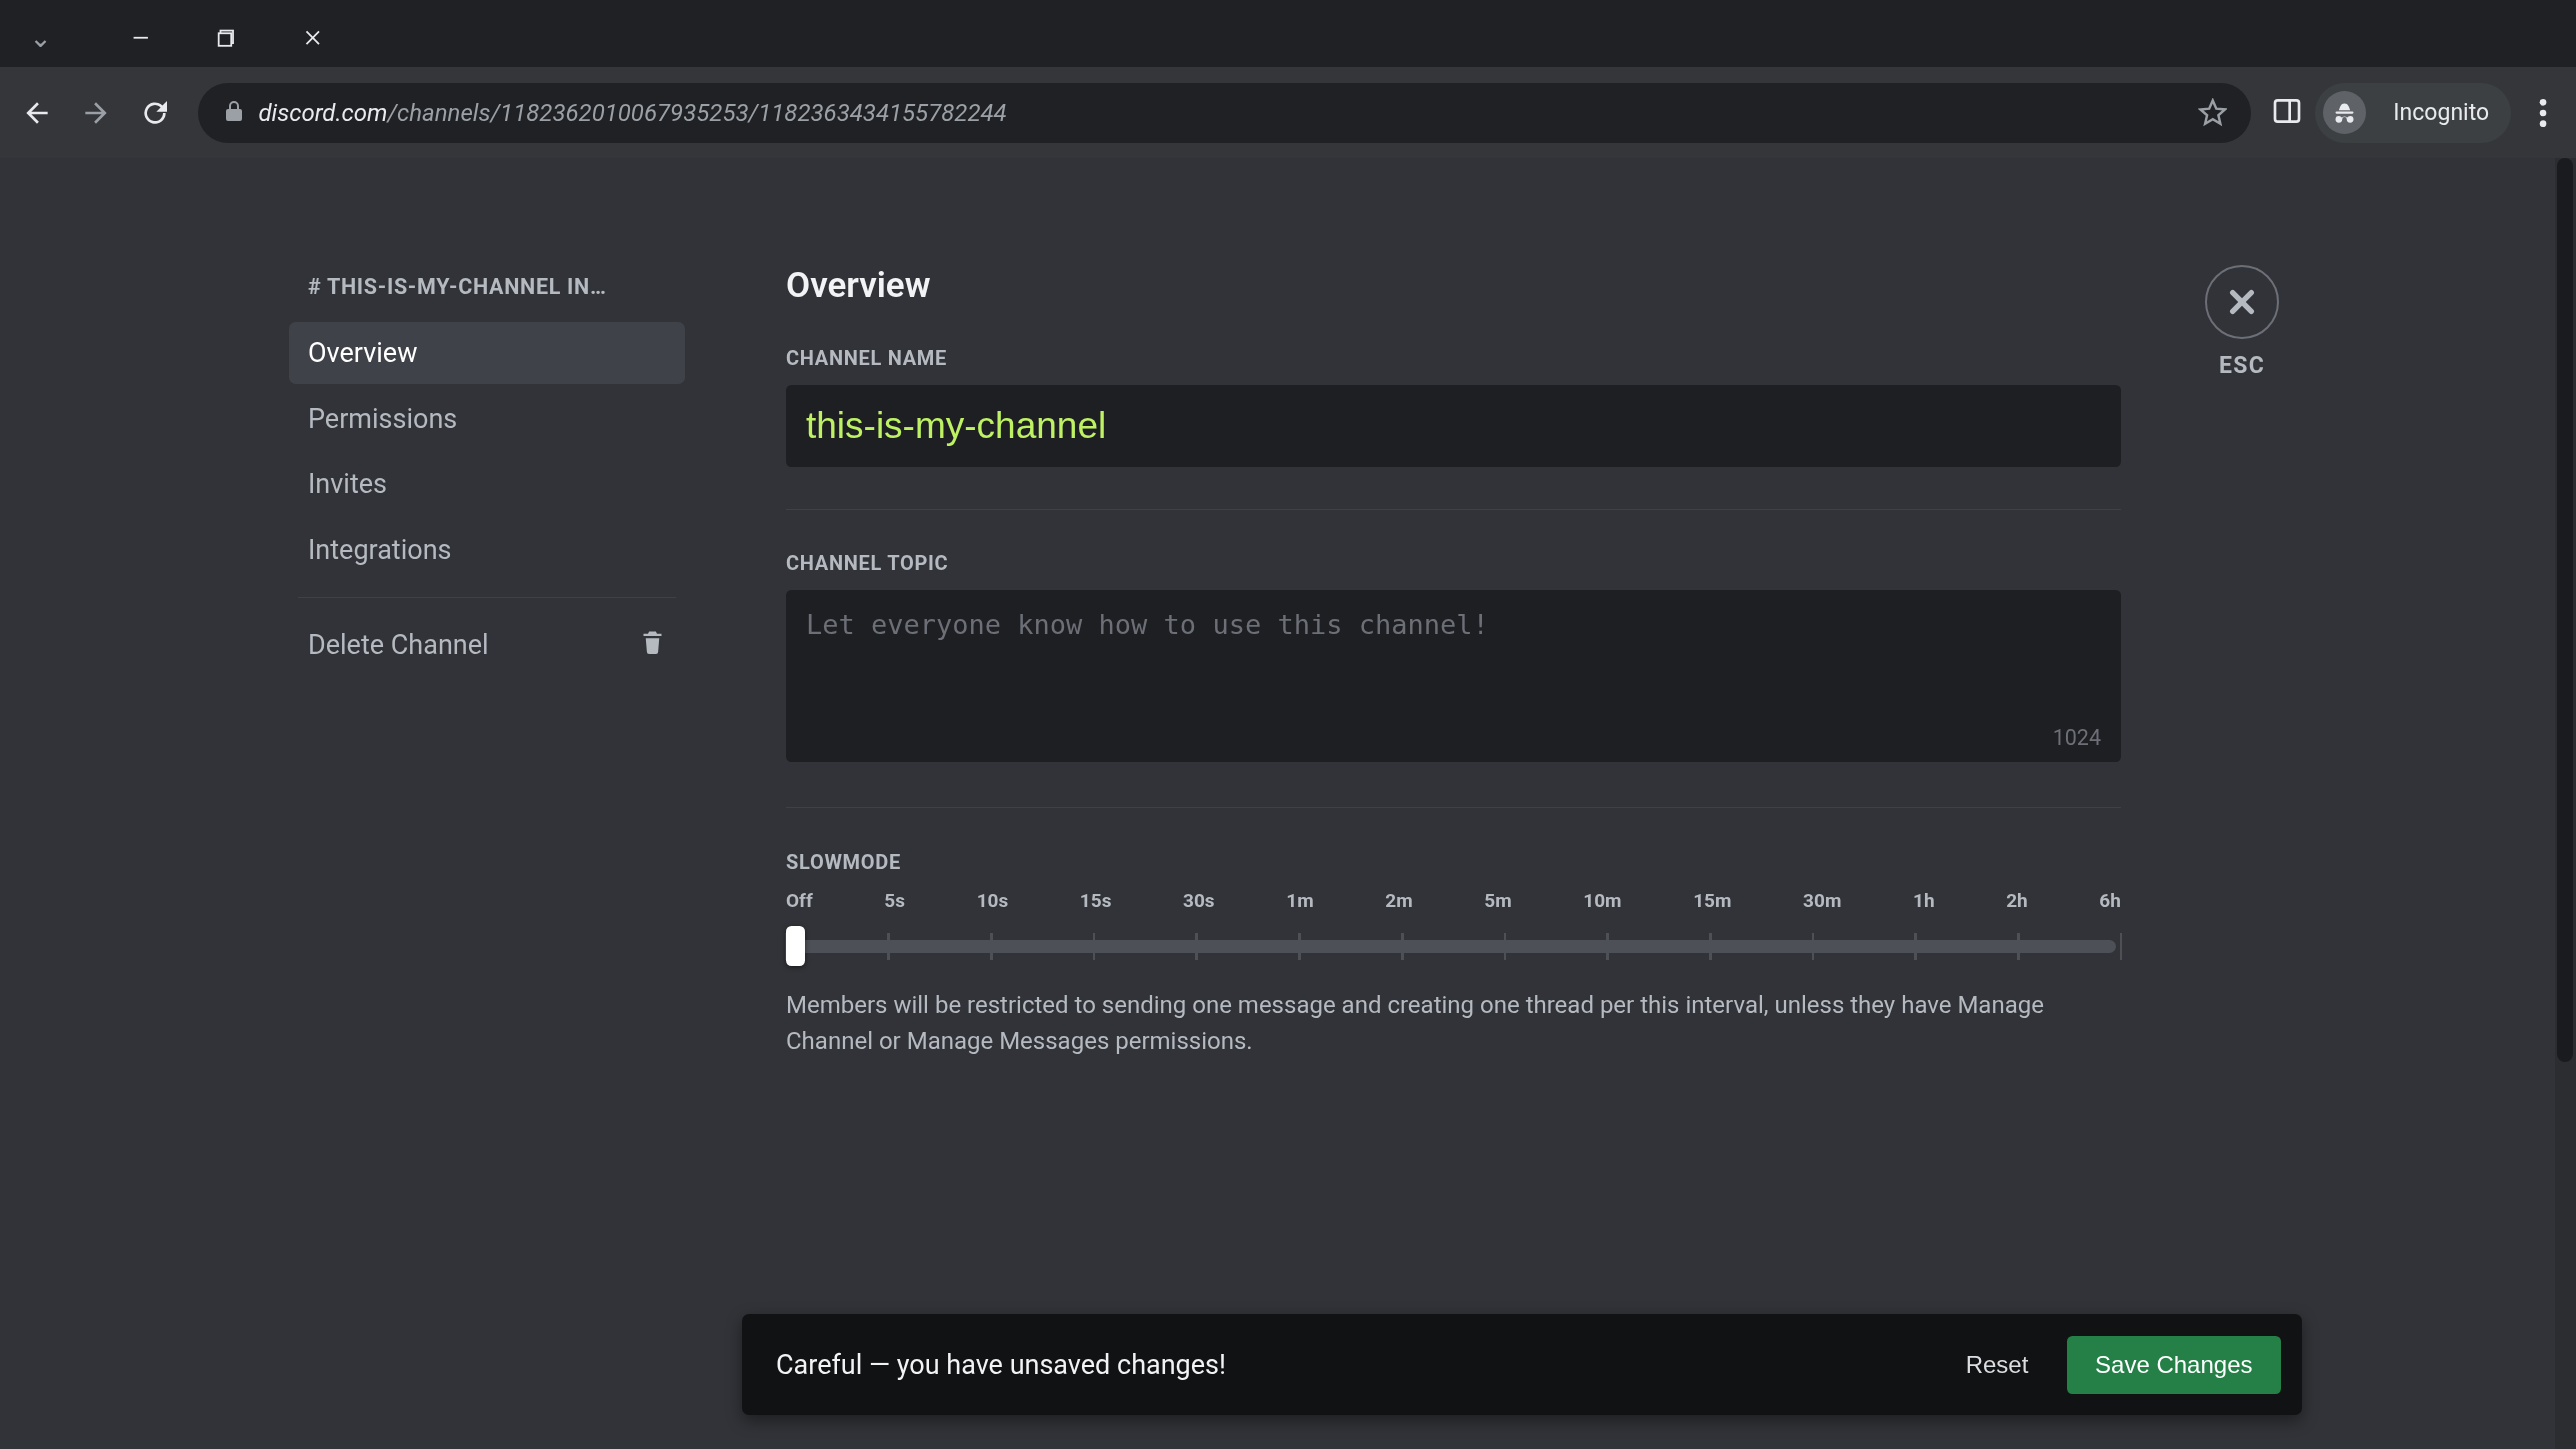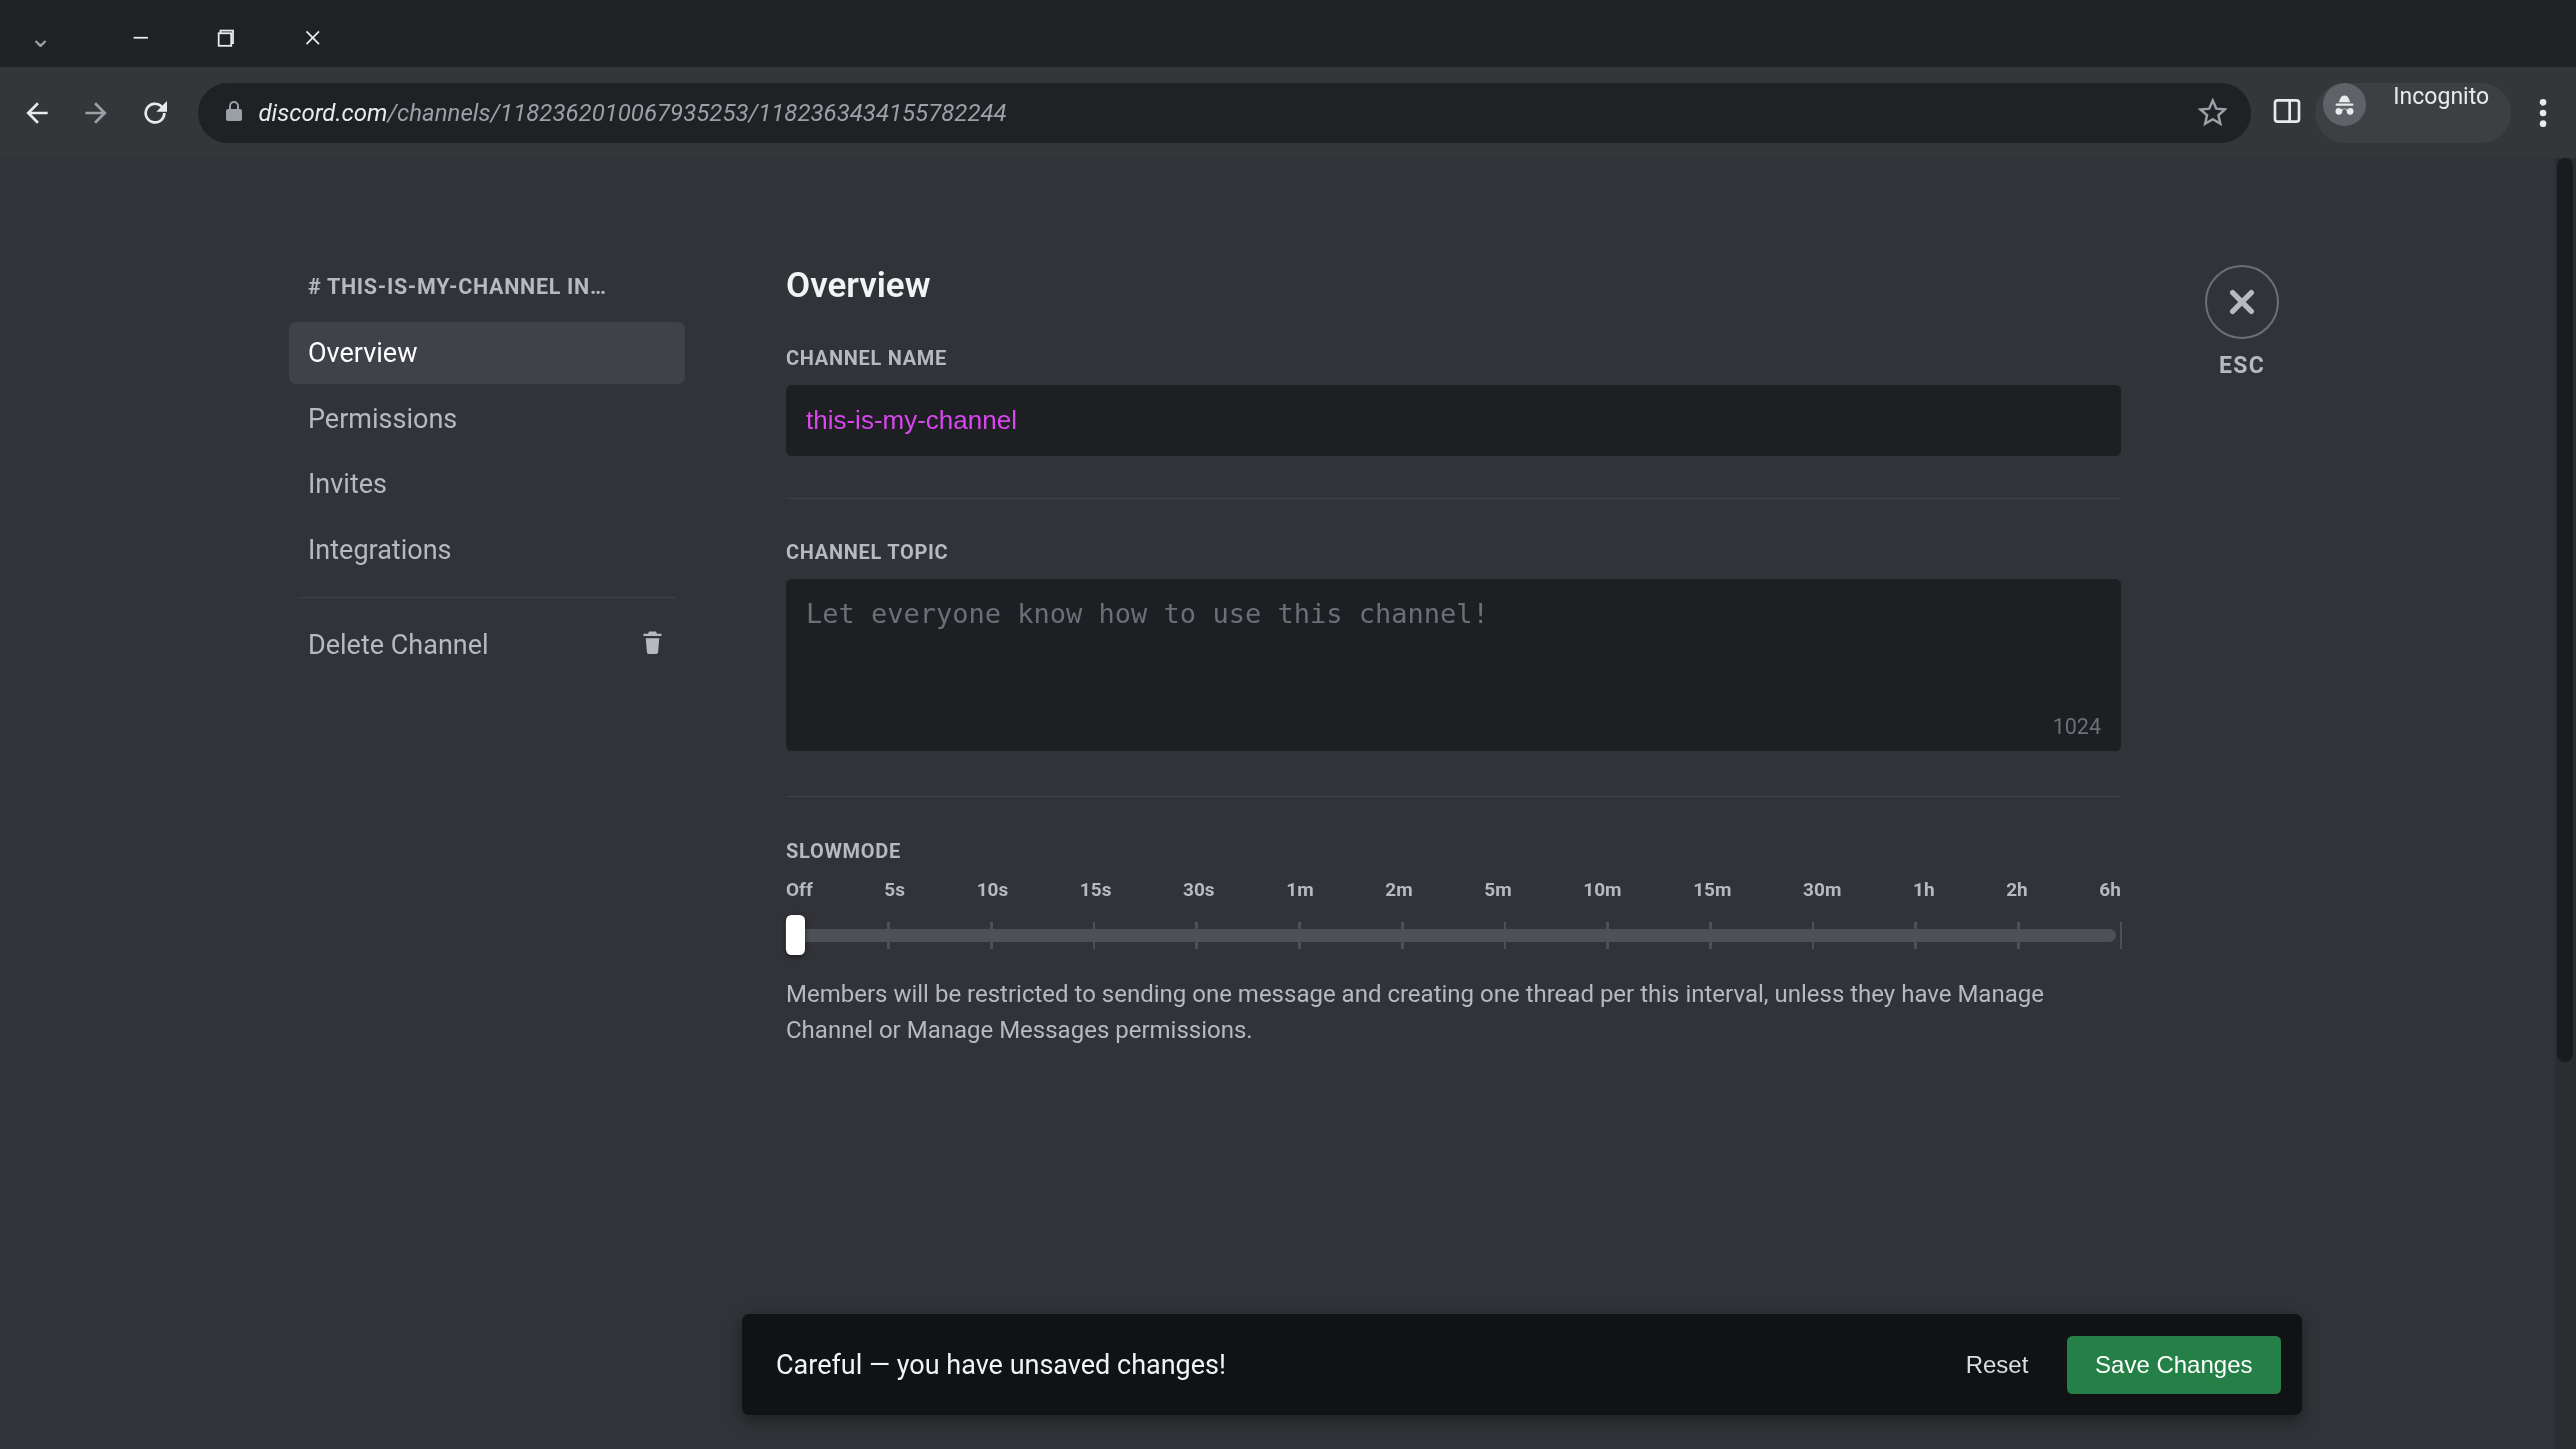--- a/index.html
+++ b/index.html
@@ -121,21 +121,21 @@
 .url .domain { color: #e8eaed; }
 .address-actions { margin-left: auto; display: flex; gap: 19px; }
 .address-actions svg { width: 29.5px; height: 29.5px; fill: #9aa0a6; cursor: pointer;}
 .toolbar-right { display: flex; align-items: center; gap: 12px; }
 .ext-btn svg { width: 32px; height: 32px; fill: #e8eaed; cursor: pointer;}
 .incognito-badge {
   background: #3c4043;
   border-radius: 30px;
   height: 60px;
   display: flex;
-  align-items: flex-start;
+  align-items: center;
   padding: 0 21.5px 0 8px;
   gap: 27px;
 }
 .incognito-icon {
   width: 43px; height: 43px; border-radius: 50%; background: #5f6368;
   display: flex; align-items: center; justify-content: center;
 }
 .incognito-icon svg { width: 27px; height: 27px; fill: #e8eaed; }
 .incognito-text { color: #e8eaed; font-size: 23px; }
 .menu-btn { width: 40px; display: flex; align-items: center; justify-content: center; cursor: pointer;}
@@ -207,22 +207,22 @@
   color: #b5bac1;
   letter-spacing: 0.7px;
   margin-bottom: 14.8px;
 }
 .text-input {
   width: 100%;
   background: #1e1f22;
   border: none;
   border-radius: 5.4px;
   padding: 20px 20px;
-  color: #d946ef;
-  font-size: 26px;
+  color: #bef264;
+  font-size: 37px;
   outline: none;
 }
 .hr { height: 0.7px; background: #3f4147; margin: 42px 0; }
 .textarea-wrap { position: relative; }
 .textarea {
   width: 100%;
   height: 172px;
   background: #1e1f22;
   border: none;
   border-radius: 5.4px;

